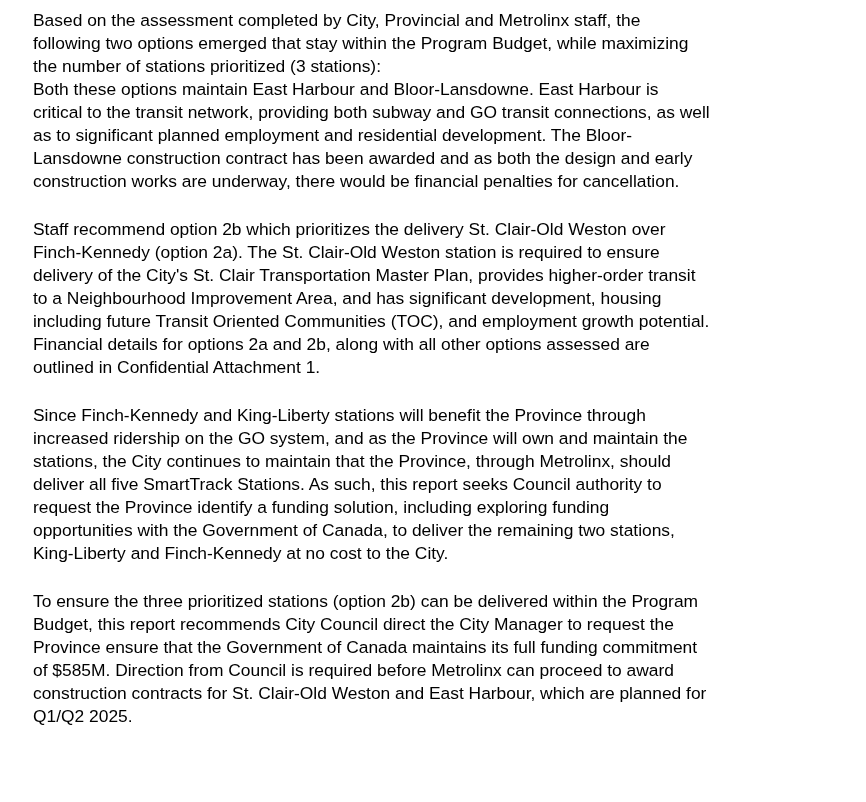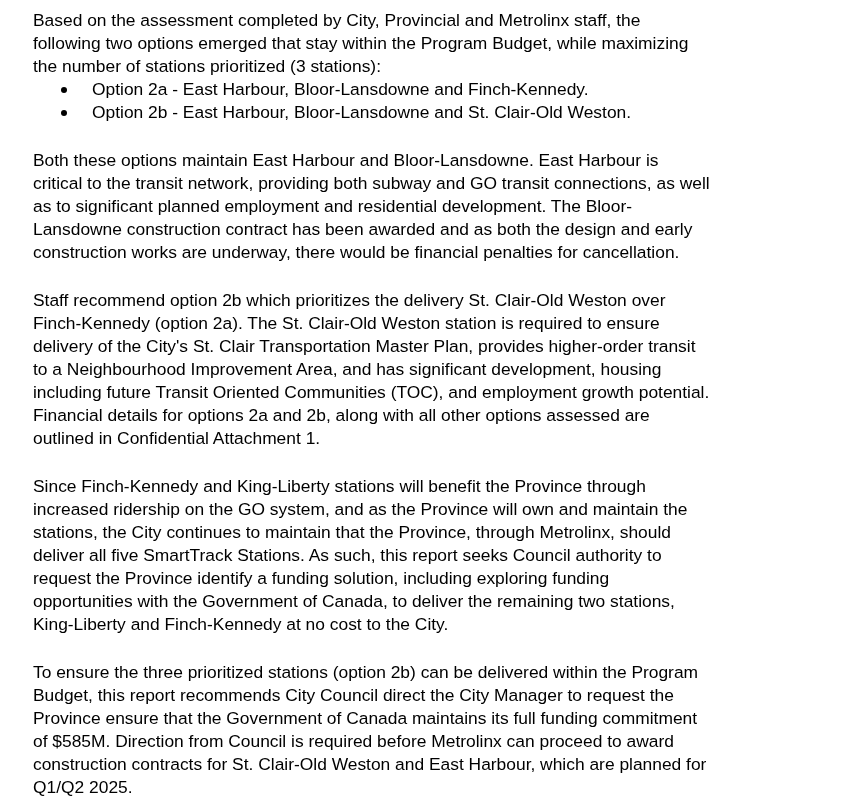--- a/index.html
+++ b/index.html
@@ -45,30 +45,20 @@
 </style>
 </head>
 <body>
 
 <div class="page">
 
   <p class="para no-gap">Based on the assessment completed by City, Provincial and Metrolinx staff, the
 following two options emerged that stay within the Program Budget, while maximizing
 the number of stations prioritized (3 stations):</p>
 
-  <ul class="bullet-list">
-    <li class="bullet-item">
-      <span class="bullet-dot"></span>
-      <span>Option 2a - East Harbour, Bloor-Lansdowne and Finch-Kennedy.</span>
-    </li>
-    <li class="bullet-item">
-      <span class="bullet-dot"></span>
-      <span>Option 2b - East Harbour, Bloor-Lansdowne and St. Clair-Old Weston.</span>
-    </li>
-  </ul>
 
   <p class="para">Both these options maintain East Harbour and Bloor-Lansdowne. East Harbour is
 critical to the transit network, providing both subway and GO transit connections, as well
 as to significant planned employment and residential development. The Bloor-
 Lansdowne construction contract has been awarded and as both the design and early
 construction works are underway, there would be financial penalties for cancellation.</p>
 
   <p class="para">Staff recommend option 2b which prioritizes the delivery St. Clair-Old Weston over
 Finch-Kennedy (option 2a). The St. Clair-Old Weston station is required to ensure
 delivery of the City's St. Clair Transportation Master Plan, provides higher-order transit

